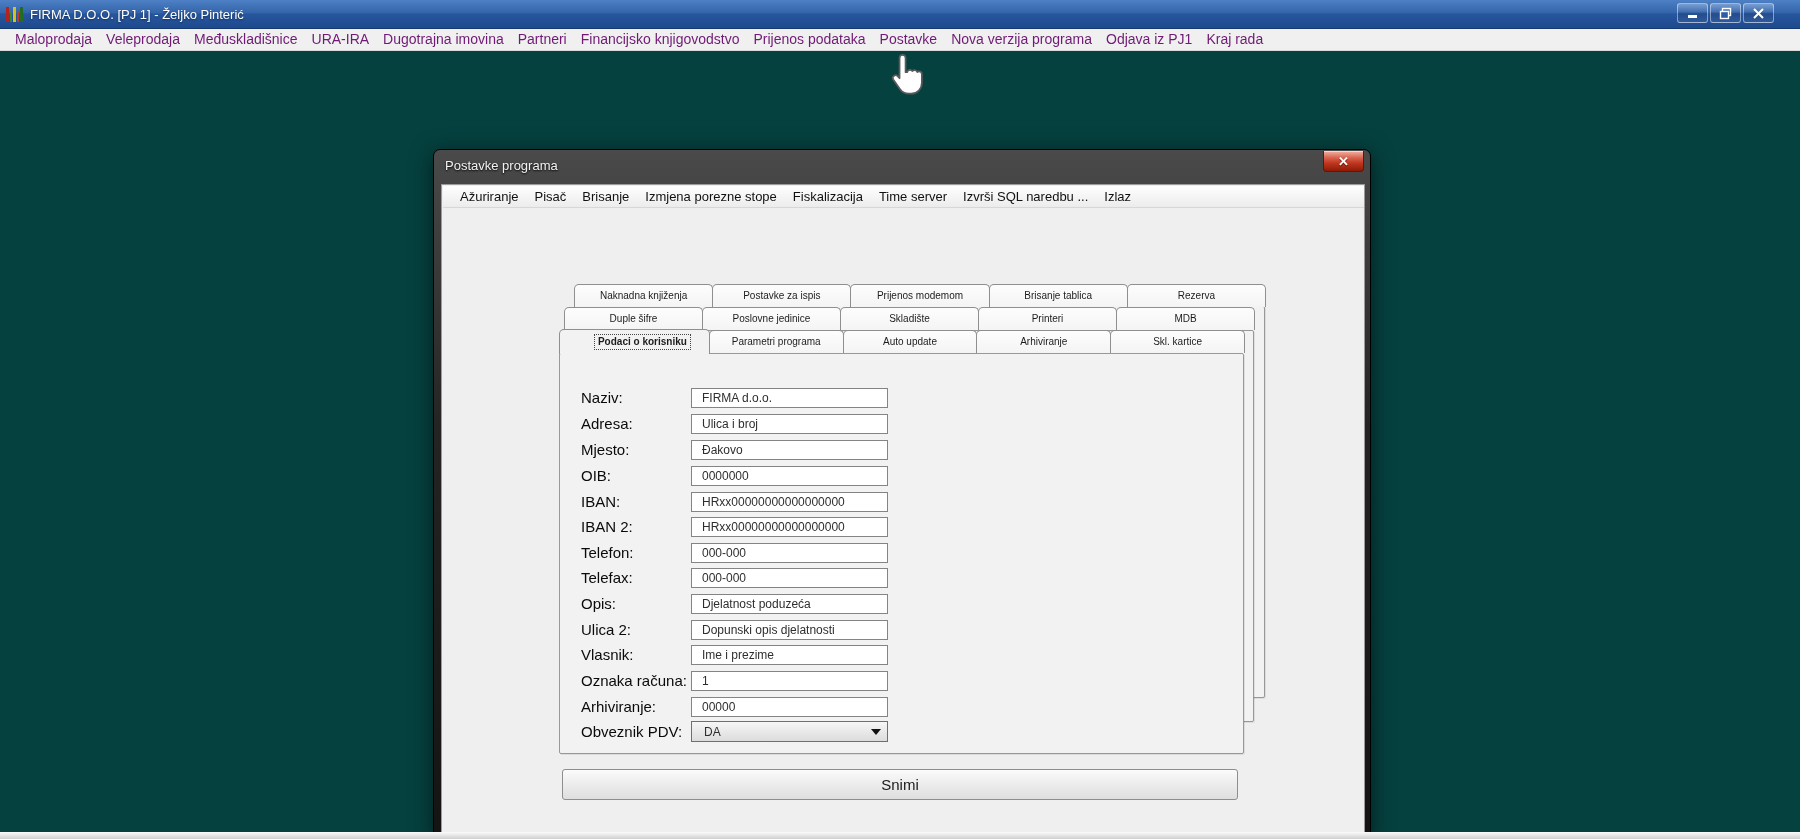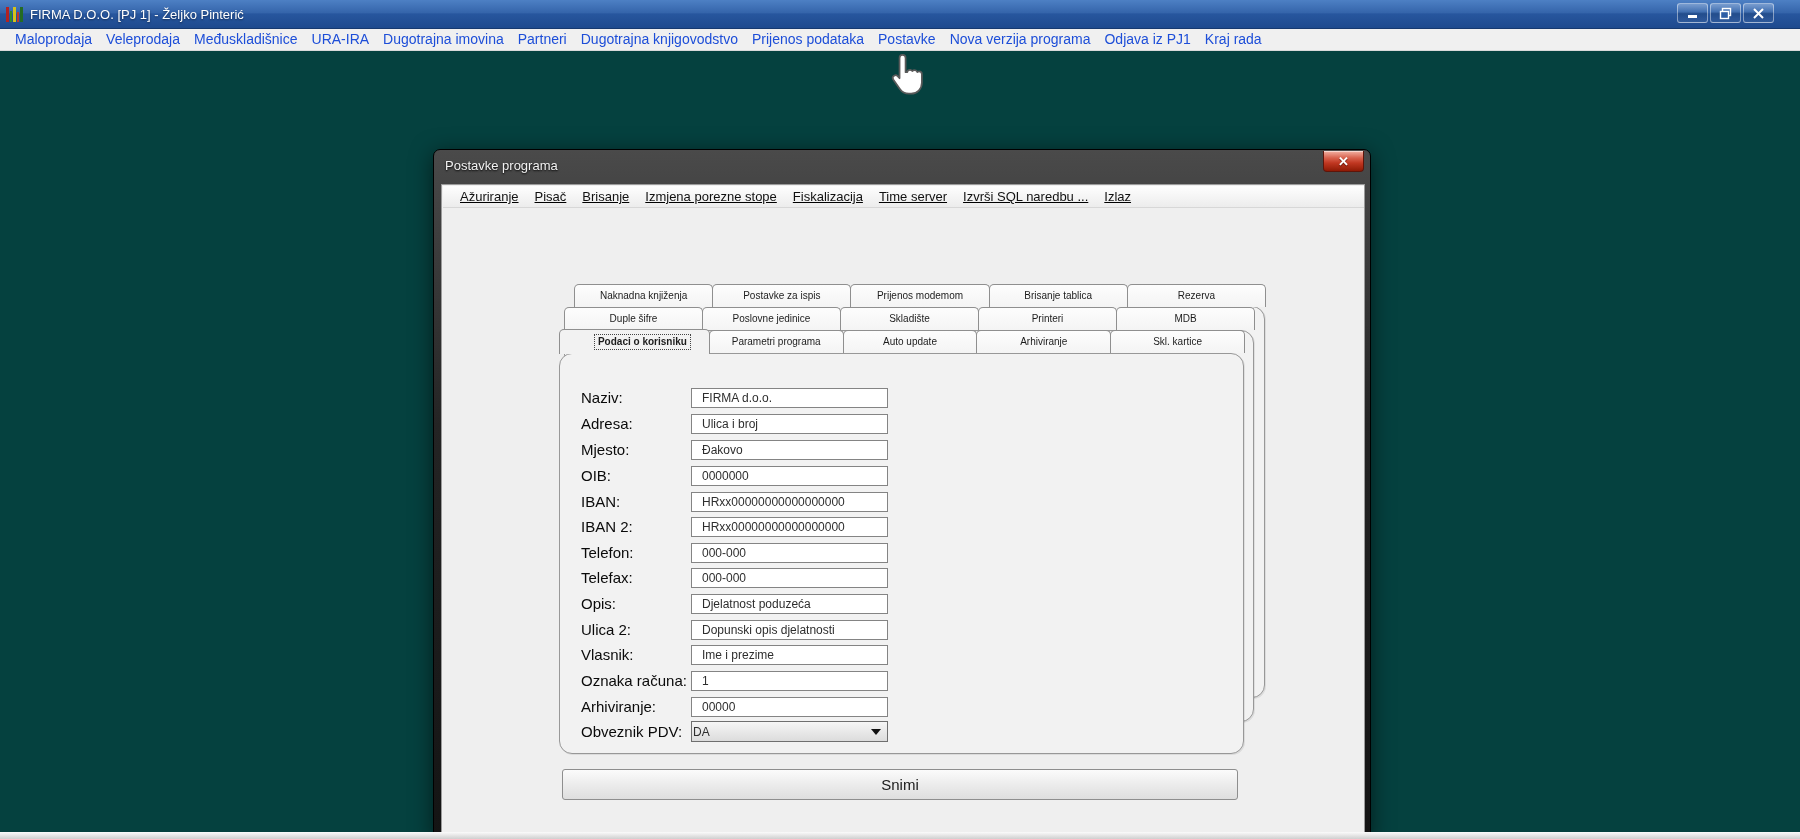--- a/index.html
+++ b/index.html
@@ -16,46 +16,46 @@
   .app-icon i { display:block; width:2.6px; }
   .title-text { color:#fff; font-size:13px; text-shadow:0 1px 2px rgba(0,0,0,.45); }
   .wctl { position:absolute; top:3px; display:flex; }
   .wbtn { width:31px; height:20px; margin-left:2px; border:1px solid rgba(255,255,255,.45);
     border-radius:3px; background:linear-gradient(rgba(255,255,255,.28), rgba(255,255,255,.05) 45%, rgba(0,0,0,.12) 50%, rgba(255,255,255,.06));
     display:flex; align-items:center; justify-content:center; cursor:pointer; }
 
   
   .menubar { position:absolute; left:0; top:29px; width:1800px; height:22px; background:#f0f0f0;
     border-bottom:1px solid #d9d9d9; display:flex; align-items:center; padding-left:8px; }
-  .mi { font-size:14px; color:#1d4ed8; padding:0 7px; line-height:21px; cursor:default; }
+  .mi { font-size:14px; color:#701a75; padding:0 7px; line-height:21px; cursor:default; }
 
   .bottomstrip { position:absolute; left:0; top:832px; width:1800px; height:7px;
     background:linear-gradient(#fbfbfb, #cfcfcf); }
 
   
   .dialog { position:absolute; left:433px; top:149px; width:938px; height:690px;
     background:linear-gradient(#4a4a4a, #242424 40%, #141414); border:1px solid #000;
     border-radius:7px 7px 0 0; box-shadow:0 4px 22px rgba(0,0,0,.55); }
   .dlg-title { position:absolute; left:11px; top:8px; color:#f2f2f2; font-size:13px; text-shadow:0 1px 2px #000; }
   .dlg-close { position:absolute; left:889px; top:1px; width:41px; height:21px;
     background:linear-gradient(#f3b3a5 0%, #d8604c 35%, #c03721 60%, #8e1a05 100%);
     border:1px solid #5e150a; border-top:none; border-radius:0 0 4px 4px;
     display:flex; align-items:center; justify-content:center; cursor:pointer;
     box-shadow:inset 0 1px 0 rgba(255,255,255,.5); }
   .dlg-close span { color:#fff; font-size:13px; font-weight:bold; text-shadow:0 1px 1px #5a0e00; line-height:1; }
 
   .dlg-client { position:absolute; left:7px; top:34px; width:924px; height:656px; background:#efefef;
     border:1px solid #9b9b9b; border-bottom:none; }
   .dlg-menu { position:absolute; left:1px; top:1px; width:921px; height:22px;
     background:linear-gradient(#fefefe, #ececec); border-bottom:1px solid #d7d7d7;
-    display:flex; align-items:flex-start; padding-left:9px;text-decoration:underline; }
+    display:flex; align-items:flex-start; padding-left:9px; }
   .dmi { font-size:13px; color:#111; padding:0 8px; line-height:21px; cursor:default; }
 
   
-  .panel { position:absolute; background:#f2f2f2; border:1px solid #989898; border-radius:13px;
+  .panel { position:absolute; background:#f2f2f2; border:1px solid #989898; border-radius:2px;
     box-shadow:1px 1px 0 rgba(0,0,0,.08); }
   .panel-back   { left:132px; top:121px; width:691px; height:392px; z-index:1; }
   .panel-middle { left:122px; top:145px; width:690px; height:392px; z-index:3; }
   .panel-front  { left:117px; top:168px; width:685px; height:401px; z-index:5; }
 
   .tabrow { position:absolute; height:23px; display:flex; }
   .tabrow-back   { left:132px; top:99px;  width:691px; z-index:2; }
   .tabrow-middle { left:122px; top:122px; width:690px; z-index:4; }
   .tabrow-front  { left:117px; top:145px; width:685px; z-index:6; }
   .tab { flex:1; height:23px; background:linear-gradient(#fdfdfd, #f4f4f4);
@@ -66,21 +66,21 @@
     background:#f2f2f2; line-height:23px;padding-left:16px; }
   .tab.active .focusbox { outline:1px dotted #444; padding:1px 3px 2px 3px; }
 
   
   .frow { position:absolute; left:21px; height:21px; display:flex; align-items:center; }
   .flabel { display:inline-block; width:110px; font-size:15px; color:#0a0a0a; white-space:nowrap; }
   .finput { width:197px; height:20px; border:1px solid #848484; background:#fff; color:#2e2e2e;
     font-family:"Liberation Sans", sans-serif; font-size:12px; padding:0 10px; outline:none; }
   .combo { position:relative; width:197px; height:21px; border:1px solid #6f6f6f;
     background:linear-gradient(#f6f6f6, #dcdcdc); display:flex; align-items:center;
-    padding-left:1px; cursor:pointer; }
+    padding-left:12px; cursor:pointer; }
   .combo-value { font-size:12px; color:#2e2e2e; }
   .combo-arrow { position:absolute; right:6px; top:7px; width:0; height:0;
     border-left:5px solid transparent; border-right:5px solid transparent; border-top:6px solid #111; }
 
   .save-btn { position:absolute; left:120px; top:584px; width:676px; height:31px; z-index:6;
     background:linear-gradient(#fbfbfb, #ececec 50%, #dedede); border:1px solid #8e8e8e;
     border-radius:3px; font-family:"Liberation Sans", sans-serif; font-size:15px; color:#1a1a1a;
     cursor:pointer; }
 
   .cursor { position:absolute; left:888px; top:52px; z-index:50; pointer-events:none; }
@@ -119,21 +119,21 @@
     </div>
   </div>
 
   <div class="menubar">
     <span class="mi">Maloprodaja</span>
     <span class="mi">Veleprodaja</span>
     <span class="mi">Međuskladišnice</span>
     <span class="mi">URA-IRA</span>
     <span class="mi">Dugotrajna imovina</span>
     <span class="mi">Partneri</span>
-    <span class="mi">Dugotrajna knjigovodstvo</span>
+    <span class="mi">Financijsko knjigovodstvo</span>
     <span class="mi">Prijenos podataka</span>
     <span class="mi">Postavke</span>
     <span class="mi">Nova verzija programa</span>
     <span class="mi">Odjava iz PJ1</span>
     <span class="mi">Kraj rada</span>
   </div>
 
   <div class="dialog">
     <span class="dlg-title">Postavke programa</span>
     <div class="dlg-close">

